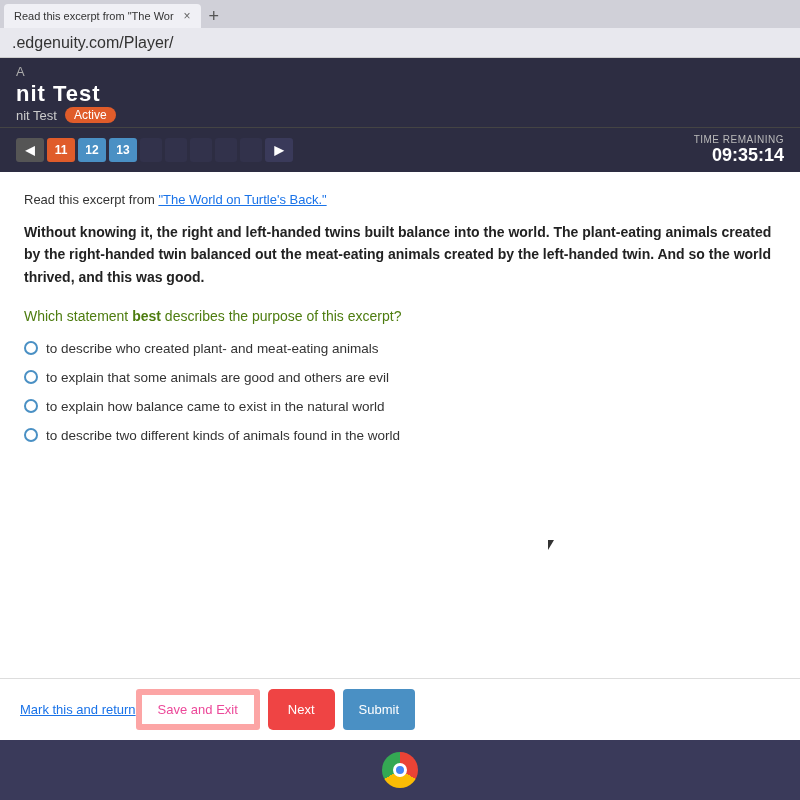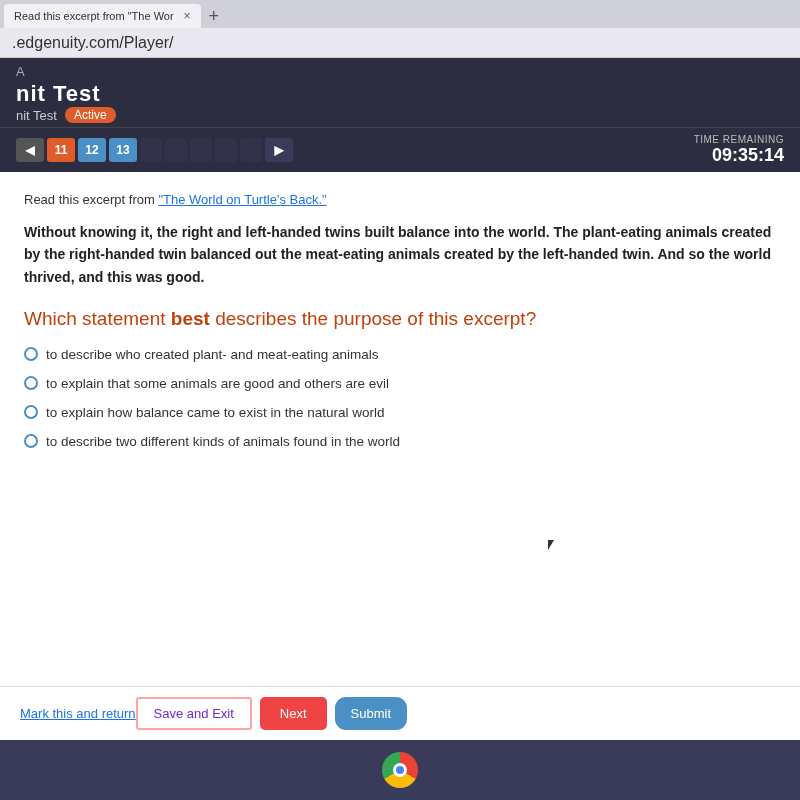--- a/index.html
+++ b/index.html
@@ -210,22 +210,22 @@
 
     .excerpt-text {
       font-size: 14px;
       color: #222;
       line-height: 1.6;
       margin-bottom: 20px;
       font-weight: bold;
     }
 
     .question-text {
-      font-size: 19px;
-      color: #c2410c;
+      font-size: 14px;
+      color: #4d7c0f;
       margin-bottom: 16px;
     }
 
     .question-text strong {
       font-weight: bold;
     }
 
     .answer-options {
       display: flex;
       flex-direction: column;
@@ -274,22 +274,22 @@
       border: none;
     }
 
     .action-buttons {
       display: flex;
       gap: 8px;
     }
 
     .btn-save-exit {
       background: #fff;
-      color: #6d28d9;
-      border: 2px solid #fca5a5;
+      color: #ec4899;
+      border: 6px solid #fca5a5;
       padding: 7px 16px;
       border-radius: 3px;
       cursor: pointer;
       font-size: 13px;
     }
 
     .btn-next {
       background: #ef4444;
       color: #fff;
       border: none;
@@ -297,21 +297,21 @@
       border-radius: 5px;
       cursor: pointer;
       font-size: 13px;
     }
 
     .btn-submit {
       background: #4a90c4;
       color: #fff;
       border: none;
       padding: 7px 16px;
-      border-radius: 11px;
+      border-radius: 4px;
       cursor: pointer;
       font-size: 13px;
     }
 
     
     .taskbar {
       position: absolute;
       bottom: 0;
       left: 0;
       right: 0;

